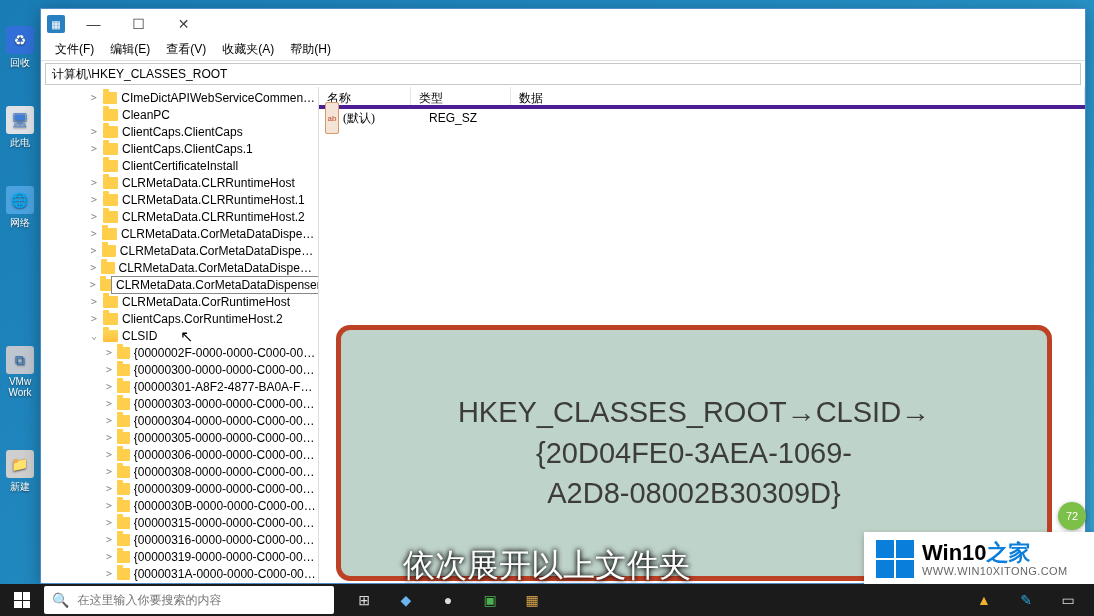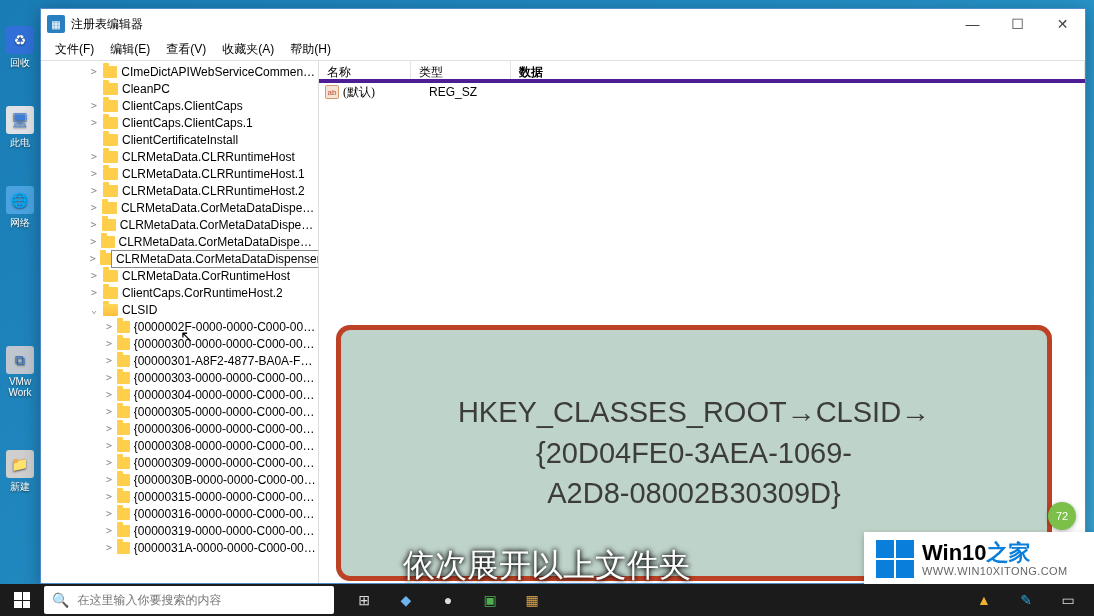--- a/index.html
+++ b/index.html
@@ -40,44 +40,44 @@
 .tree-label { overflow: hidden; text-overflow: ellipsis; }
 .tree-row.tooltip-row { position: relative; }
 .tooltip { position: absolute; background: #fff; border: 1px solid #888; padding: 1px 4px; font-size: 12px; left: 68px; white-space: nowrap; z-index: 5; }
 
 
 .list-pane { flex: 1; display: flex; flex-direction: column; position: relative; }
 .list-header { display: flex; height: 22px; border-bottom: 4px solid #4c1d95; }
 .lh-col { border-right: 1px solid #e4e4e4; padding: 3px 8px; font-size: 12px; }
 .lh-name { width: 92px; }
 .lh-type { width: 100px; }
-.lh-data { flex: 1; font-weight: bold; }
+.lh-data { flex: 1; }
 .list-row { display: flex; height: 18px; align-items: center; padding-left: 6px; font-size: 12px; }
-.val-icon { width: 14px; height: 14px; background: #f4e3d7; border: 1px solid #d49a6a; border-radius: 2px; margin-right: 4px; display:inline-flex; align-items:center; justify-content:center; font-size:8px; color:#c24b2a;}
+.val-icon { width: 14px; height: 32px; background: #f4e3d7; border: 1px solid #d49a6a; border-radius: 2px; margin-right: 4px; display:inline-flex; align-items:center; justify-content:center; font-size:8px; color:#c24b2a;}
 .lc-name { width: 86px; font-family: Liberation Serif, serif; }
 .lc-type { width: 100px; }
 .lc-data { flex: 1; }
 
 
 .overlay { position: absolute; left: 336px; top: 325px; width: 716px; height: 256px; background: #bed3c9; border: 5px solid #bd4125; border-radius: 14px; display: flex; flex-direction: column; align-items: center; justify-content: center; font-size: 29px; color: #3c3c3c; text-align: center; padding: 6px 20px; line-height: 1.4; }
 
 
 .subtitle { position: absolute; left: 0; right: 0; bottom: 28px; text-align: center; color: #fff; font-size: 32px; font-weight: 500; text-shadow: 0 0 4px #000, 0 0 6px #000; }
 
 
 .watermark { position: absolute; right: 0; bottom: 30px; width: 230px; height: 54px; background: #fff; display: flex; align-items: center; padding: 0 10px 0 12px; box-shadow: 0 2px 6px rgba(0,0,0,.25); }
 .wm-logo { width: 38px; height: 38px; display: grid; grid-template-columns: 1fr 1fr; grid-template-rows: 1fr 1fr; gap: 2px; margin-right: 8px; }
 .wm-logo span { background: #0a7edb; }
 .wm-text { display: flex; flex-direction: column; line-height: 1.1; }
 .wm-title { font-size: 22px; font-weight: 700; }
 .wm-title .accent { color: #0a7edb; }
 .wm-url { font-size: 11px; color: #666; letter-spacing: .4px;}
 
 
-.badge { position: absolute; right: 18px; bottom: 86px; width: 28px; height: 28px; border-radius: 50%; background: #7cc04a; color: #fff; display: flex; align-items: center; justify-content: center; font-size: 11px; box-shadow: 0 1px 4px rgba(0,0,0,.3);}
+.badge { position: absolute; right: 8px; bottom: 86px; width: 28px; height: 28px; border-radius: 50%; background: #7cc04a; color: #fff; display: flex; align-items: center; justify-content: center; font-size: 11px; box-shadow: 0 1px 4px rgba(0,0,0,.3);}
 
 
 .taskbar { position: absolute; left: 0; right: 0; bottom: 0; height: 32px; background: #1b1b1b; display: flex; align-items: center; }
 .start { width: 44px; height: 32px; display: flex; align-items: center; justify-content: center; }
 .start-logo { width: 16px; height: 16px; display: grid; grid-template-columns: 1fr 1fr; grid-template-rows: 1fr 1fr; gap: 1px; }
 .start-logo span { background: #fff; }
 .search { flex: 0 0 290px; height: 28px; background: #fff; border-radius: 2px; display: flex; align-items: center; padding: 0 8px; margin-right: 6px; color:#777; }
 .search .sicon { margin-right: 8px; font-size: 14px; }
 .search input { border: none; outline: none; font-size: 12px; flex: 1; color: #333; background: transparent; }
 .tb-icons { display: flex; align-items: center; gap: 2px; margin-left: 4px; }
@@ -94,34 +94,36 @@
   <div class="desktop-icon di-pc" style="top:106px"><div class="di-img">🖥</div><span>此电</span></div>
   <div class="desktop-icon di-net" style="top:186px"><div class="di-img">🌐</div><span>网络</span></div>
   <div class="desktop-icon di-vm" style="top:346px"><div class="di-img">⧉</div><span>VMw
 Work</span></div>
   <div class="desktop-icon di-new" style="top:450px"><div class="di-img">📁</div><span>新建</span></div>
 </div>
 
 <div class="window">
   <div class="titlebar">
     <span class="title-icon">▦</span>
-    <span class="title-text">注册表编辑器</span>
     <div class="win-controls">
       <div class="win-btn">—</div>
       <div class="win-btn">☐</div>
       <div class="win-btn close">✕</div>
     </div>
   </div>
   <div class="menubar">
     <span class="menu-item">文件(F)</span>
     <span class="menu-item">编辑(E)</span>
     <span class="menu-item">查看(V)</span>
     <span class="menu-item">收藏夹(A)</span>
     <span class="menu-item">帮助(H)</span>
   </div>
+  <div class="addressbar">
+      <span>计算机\HKEY_CLASSES_ROOT</span>
+    </div>
   <div class="content">
     <div class="tree-pane" id="tree">
         <div class="tree-row" style="padding-left: 44px;">
           <span class="expander">&gt;</span>
           <span class="folder"></span>
           <span class="tree-label">CImeDictAPIWebServiceComment.15</span>
         </div>
         <div class="tree-row" style="padding-left: 44px;">
           <span class="expander"></span>
           <span class="folder"></span>

